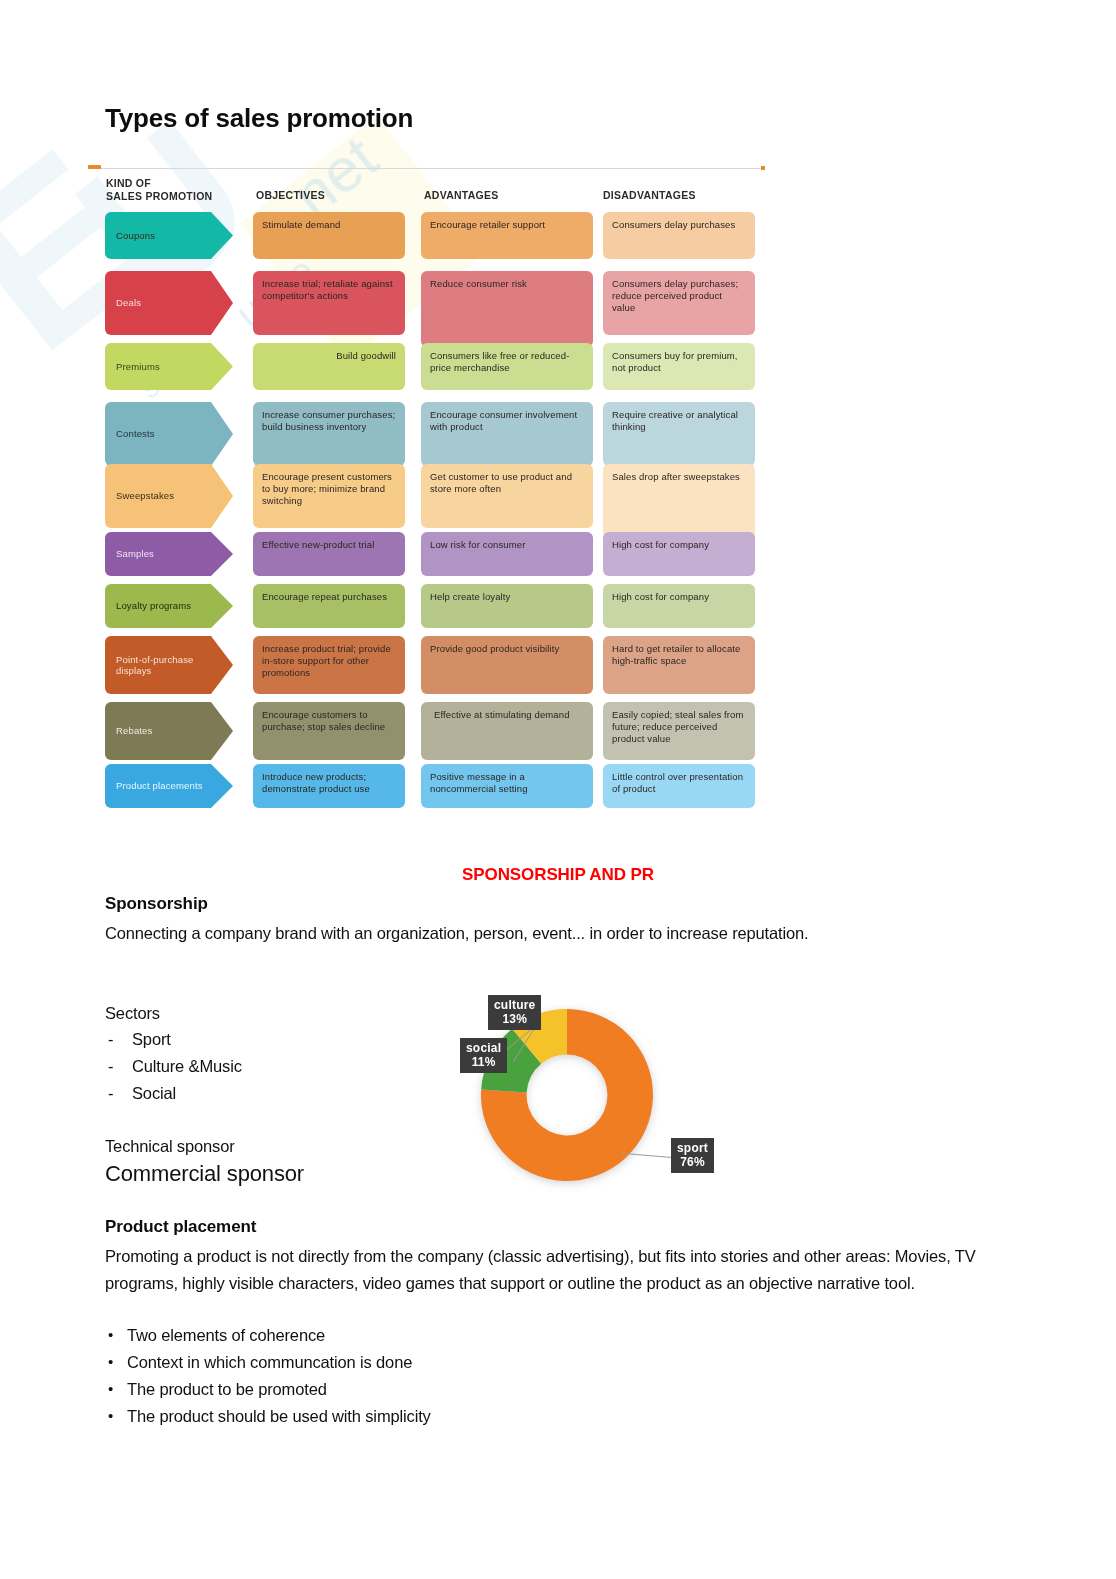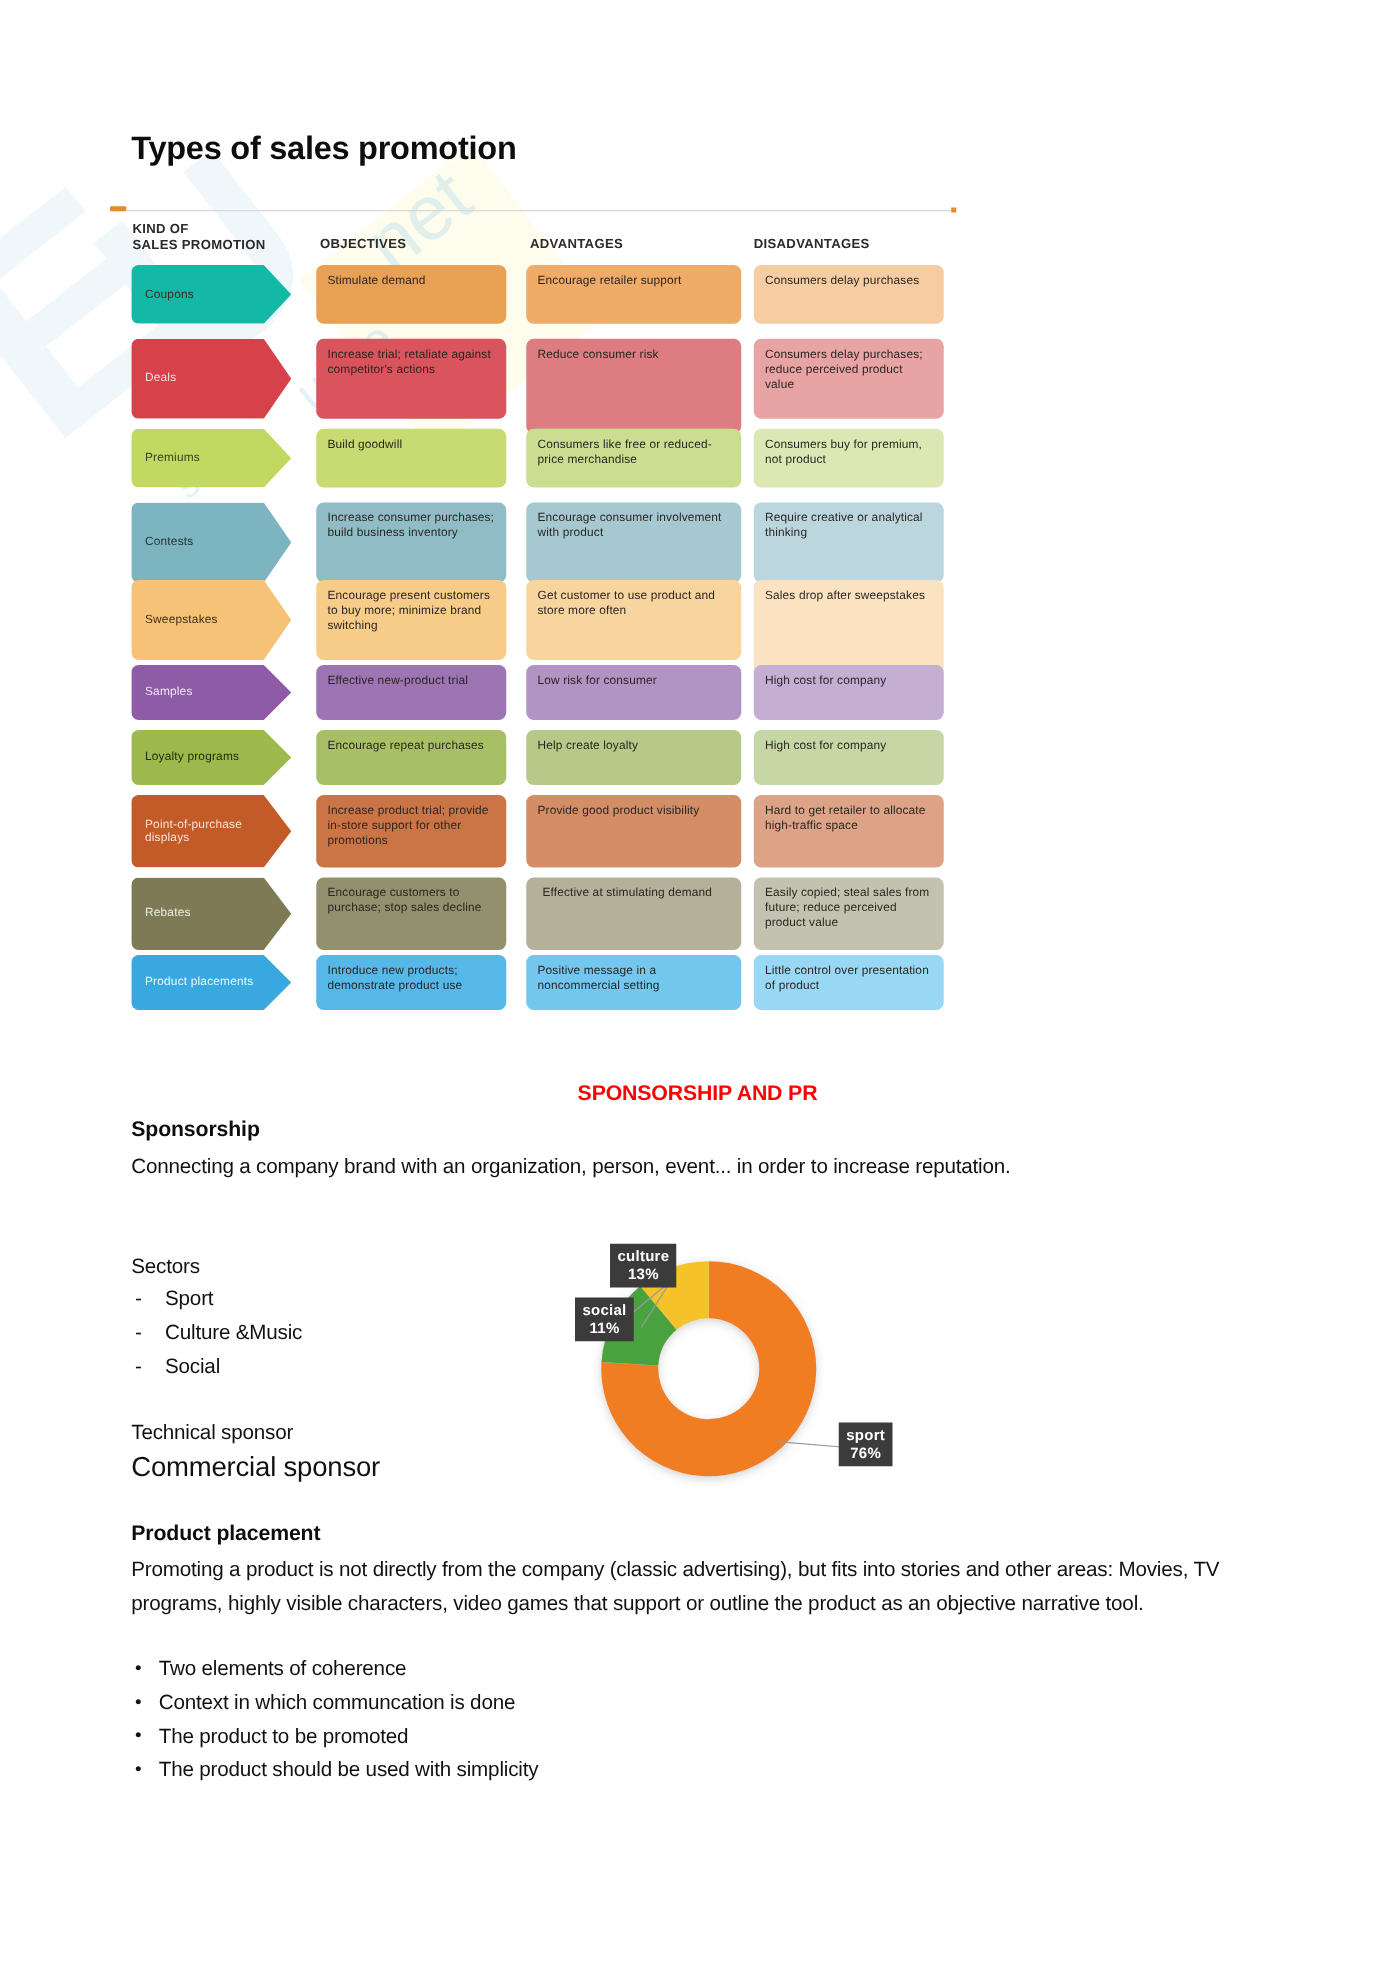--- a/index.html
+++ b/index.html
@@ -288,21 +288,21 @@
             <span>Deals</span>
           </div>
           <div class="cell c1" style="background: rgb(217, 84, 92); height: 64px;">Increase trial; retaliate against competitor's actions</div>
           <div class="cell c2" style="background: rgb(221, 125, 129); height: 76px;">Reduce consumer risk</div>
           <div class="cell c3" style="background: rgb(232, 164, 164); height: 64px;">Consumers delay purchases; reduce perceived product value</div>
         </div>
         <div class="row" style="top: 131px; height: 47px;">
           <div class="arrow" style="background: rgb(194, 216, 96); color: rgb(59, 63, 34); height: 47px;">
             <span>Premiums</span>
           </div>
-          <div class="cell c1" style="background: rgb(200, 219, 114); height: 47px;">Build goodwill</div>
+          <div class="cell c1" style="background: rgb(200, 219, 114); height: 47px; text-align: right;">Build goodwill</div>
           <div class="cell c2" style="background: rgb(203, 221, 144); height: 47px;">Consumers like free or reduced-price merchandise</div>
           <div class="cell c3" style="background: rgb(220, 232, 180); height: 47px;">Consumers buy for premium, not product</div>
         </div>
         <div class="row" style="top: 190px; height: 64px;">
           <div class="arrow" style="background: rgb(124, 180, 192); color: rgb(34, 54, 59); height: 64px;">
             <span>Contests</span>
           </div>
           <div class="cell c1" style="background: rgb(144, 188, 198); height: 64px;">Increase consumer purchases; build business inventory</div>
           <div class="cell c2" style="background: rgb(166, 200, 208); height: 64px;">Encourage consumer involvement with product</div>
           <div class="cell c3" style="background: rgb(188, 214, 221); height: 64px;">Require creative or analytical thinking</div>

